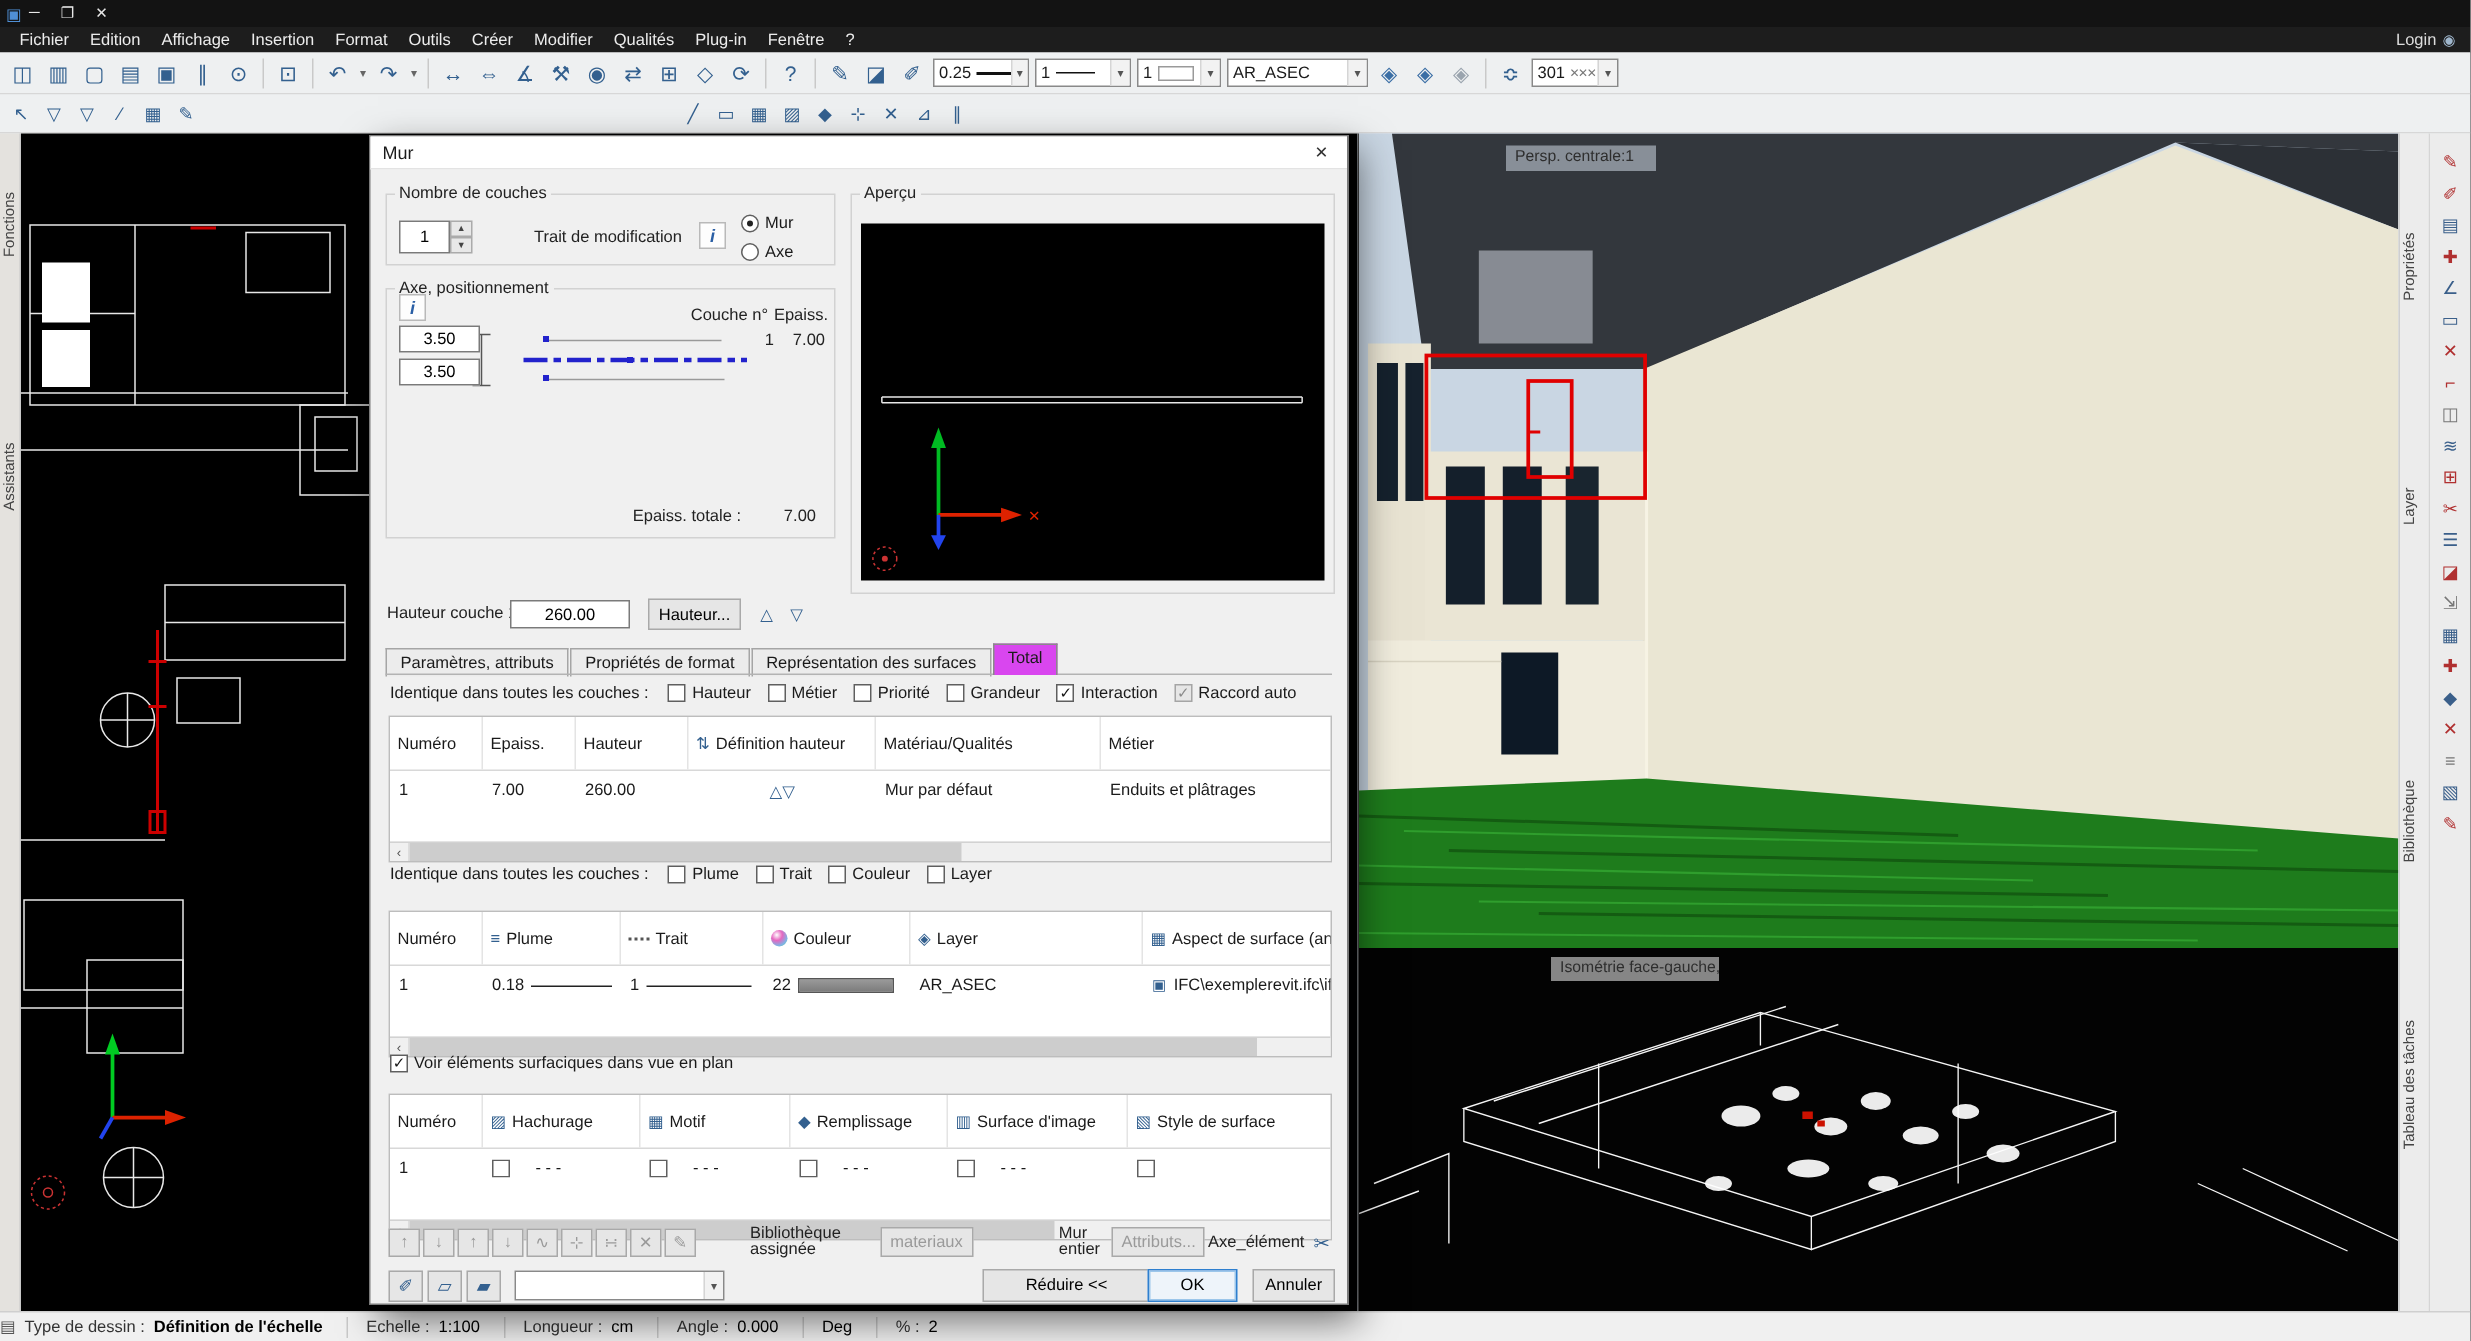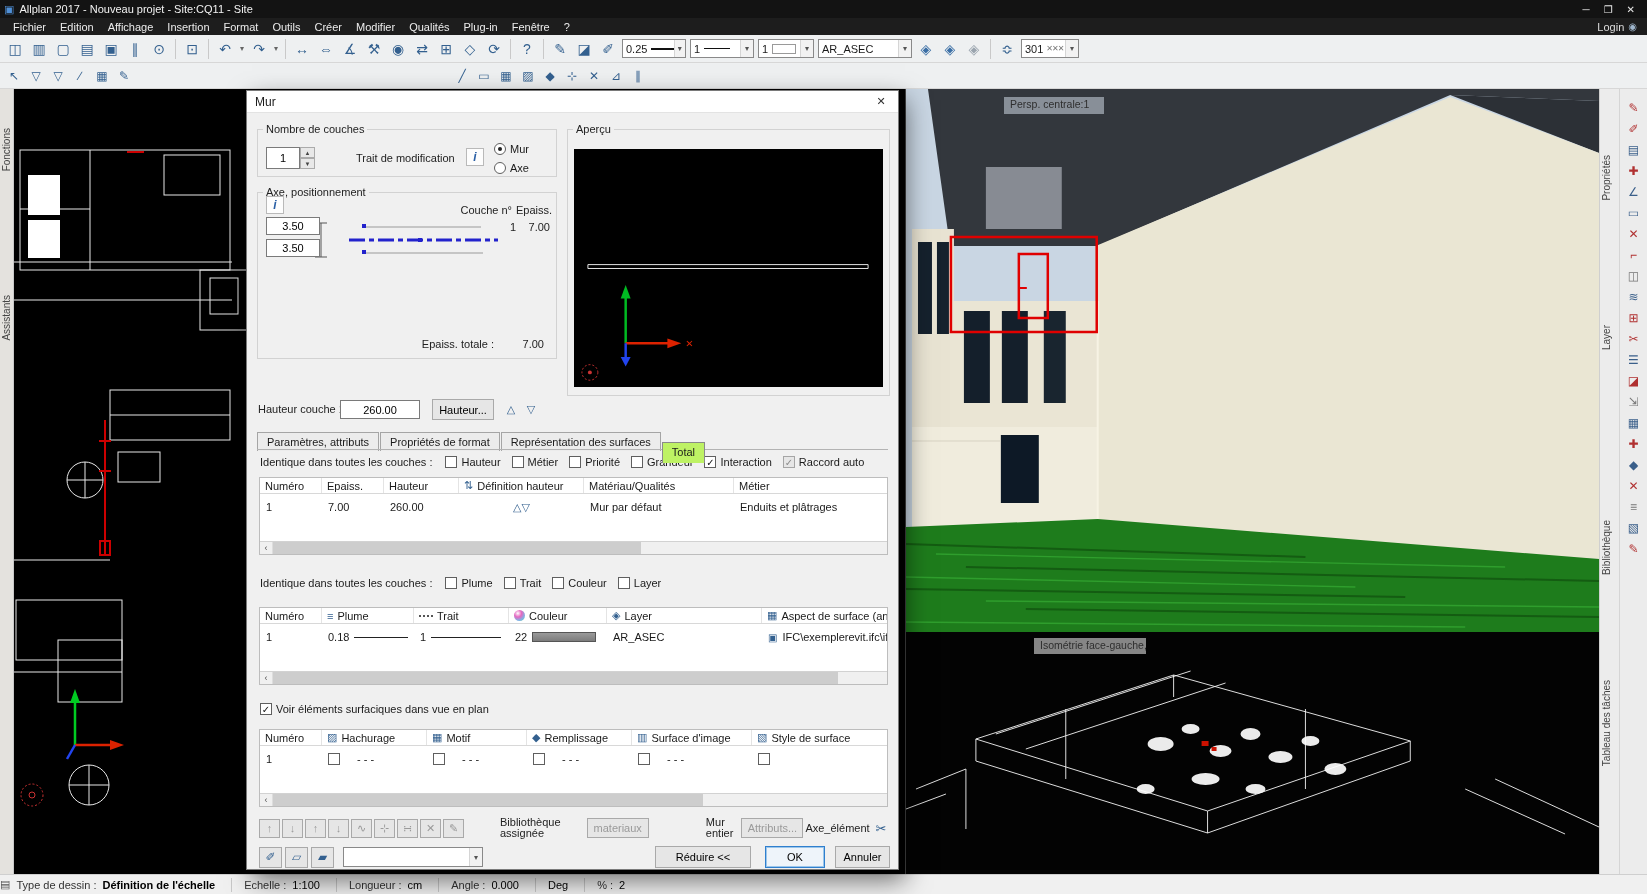--- a/index.html
+++ b/index.html
@@ -91,28 +91,28 @@
   .check-item{display:inline-flex;align-items:center;gap:4px}
 
   .preview-canvas{position:absolute;left:6px;top:14px;right:6px;bottom:8px;background:#000}
   .preview-canvas svg{display:block;width:100%;height:100%}
 
   .hdr-sm{position:absolute;font-size:11px;color:#222}
   .tri-btn{position:absolute;width:18px;height:16px;display:flex;align-items:center;justify-content:center;color:#33608f;font-size:11px}
 
   .tabs{position:absolute;left:10px;top:316px;display:flex;align-items:flex-end}
   .dtab{border:1px solid #a5a5a5;border-bottom:none;background:#ececec;padding:3px 9px 3px;font-size:11px;position:relative;top:1px;margin-right:1px}
-  .dtab.active{background:#bef264;top:13px;padding-bottom:5px;z-index:3;border-color:#8a8a8a}
+  .dtab.active{background:#d946ef;top:0;padding-bottom:5px;z-index:3;border-color:#8a8a8a}
   .tab-underline{position:absolute;left:10px;right:10px;top:336px;border-top:1px solid #b3b3b3}
 
   .checkrow{position:absolute;left:13px;display:flex;align-items:center;gap:11px;font-size:11px}
   .cr-label{margin-right:2px}
 
   .dtable{position:absolute;left:12px;width:629px;border:1px solid #bdbdbd;background:#fff}
-  .t-head{display:grid;height:16px;border-bottom:1px solid #d8d8d8;align-items:center}
+  .t-head{display:grid;height:36px;border-bottom:1px solid #d8d8d8;align-items:center}
   .th{display:flex;align-items:center;gap:4px;padding:0 5px;border-right:1px solid #e4e4e4;height:100%;overflow:hidden;white-space:nowrap;font-size:11px}
   .th-ic{color:#33608f;font-size:11px;flex:none}
   .t-row{display:grid;height:26px;align-items:center}
   .td{padding:0 6px;display:flex;align-items:center;gap:5px;overflow:hidden;white-space:nowrap;font-size:11px}
   .t-body{height:47px}
   .line-sample{height:0;border-top:1px solid #222;flex:1;max-width:70px}
   .swatch{width:64px;height:10px;background:linear-gradient(#9a9a9a,#7c7c7c);border:1px solid #555}
   .sphere{width:11px;height:11px;border-radius:50%;background:radial-gradient(circle at 35% 30%,#fff,#e667c0 35%,#7db4e6 70%,#58c472);flex:none}
   .dash-ic{width:14px;border-top:2px dotted #555;flex:none}
   .aspect-ic{color:#33608f;font-size:10px;flex:none}
@@ -130,21 +130,20 @@
   .cmb-empty{width:140px;height:20px;margin-left:6px}
   .pushbtn{position:absolute;height:22px;font-size:11px}
 </style>
 </head>
 <body>
 
 <div class="app">
 
   <div class="titlebar">
     <span class="app-icon">▣</span>
-    <span class="title-text">Allplan 2017 - Nouveau projet - Site:CQ11 - Site</span>
     <div class="win-btns">
       <span class="win-btn">─</span>
       <span class="win-btn">❐</span>
       <span class="win-btn">✕</span>
     </div>
   </div>
 
   <div class="menubar">
     <span style="display:flex">
 
@@ -784,18 +783,18 @@
 
         <button class="btn icon-btn">✐</button>
             <button class="btn icon-btn">▱</button>
             <button class="btn icon-btn">▰</button>
           </span>
         <span class="combo cmb-empty">
             <span></span>
             <span class="arrow">▾</span>
           </span>
       </div>
-      <button class="btn pushbtn" style="left:408px;top:733px;width:96px">Réduire &lt;&lt;</button>
+      <button class="btn pushbtn" style="left:408px;top:733px;width:112px">Réduire &lt;&lt;</button>
       <button class="btn pushbtn default" style="left:518px;top:733px;width:60px">OK</button>
       <button class="btn pushbtn" style="left:588px;top:733px;width:55px">Annuler</button>
     </div>
   </div>
 </div>
 
 </body></html>

